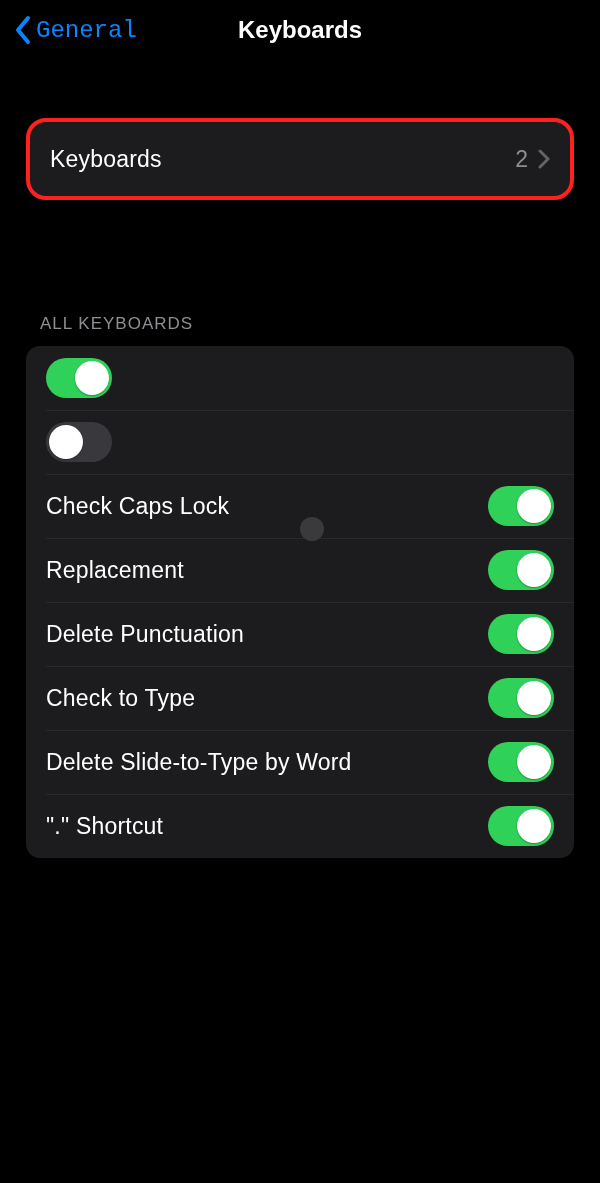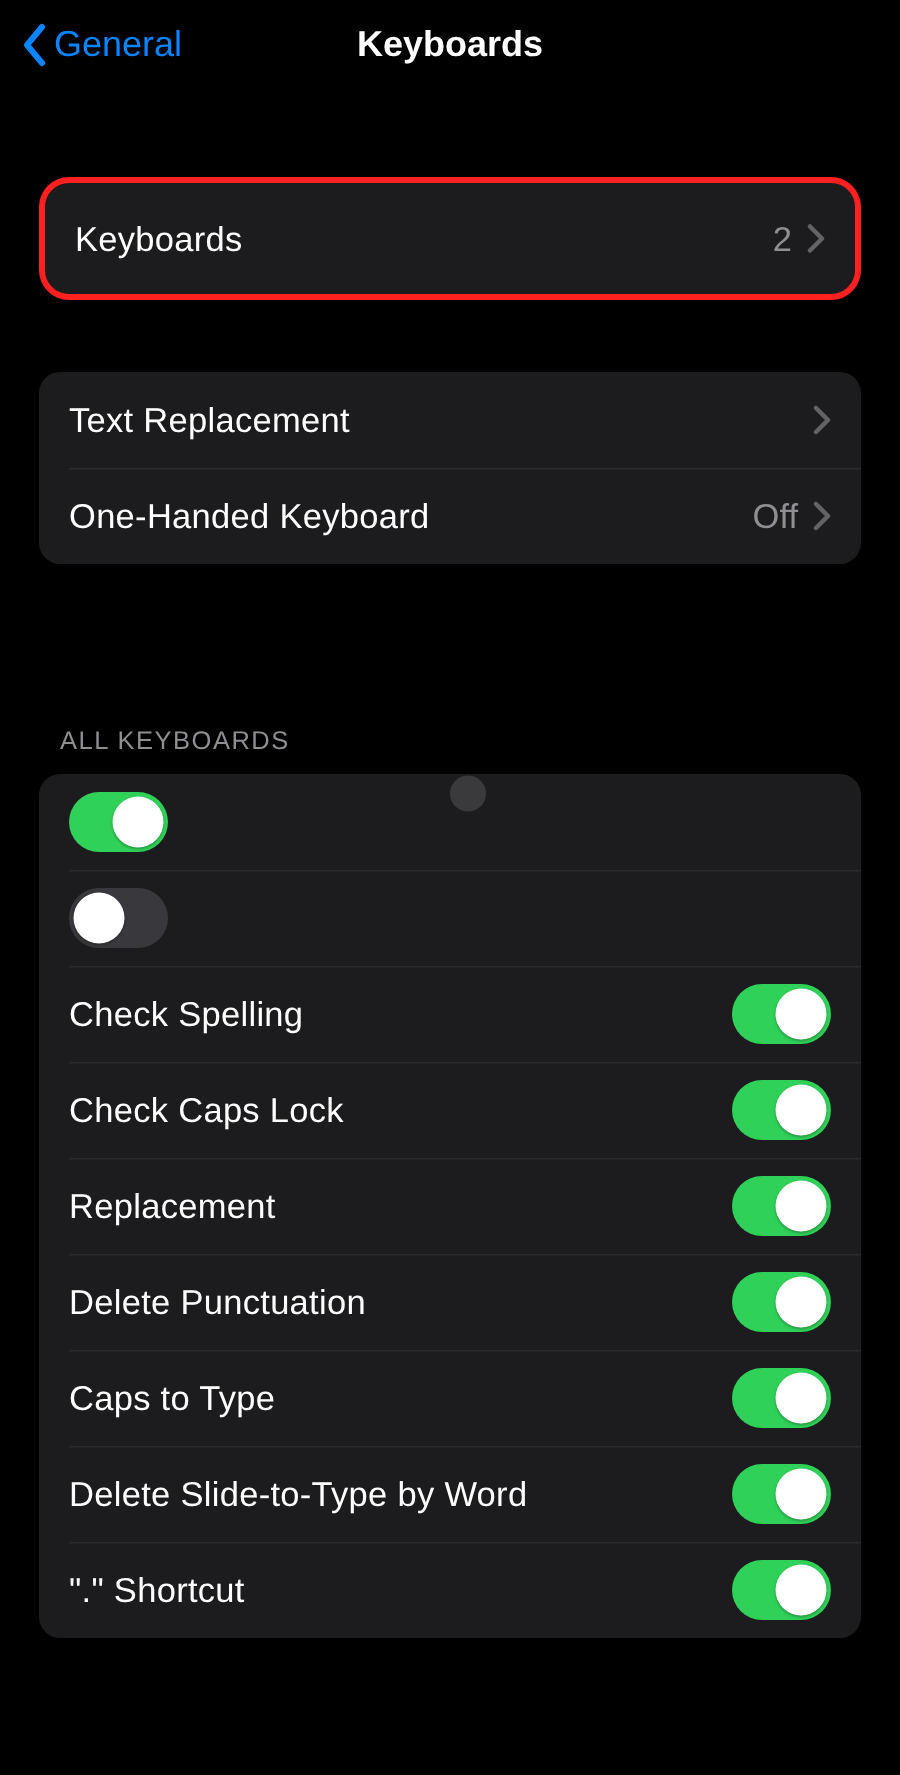--- a/index.html
+++ b/index.html
@@ -19,20 +19,21 @@
     padding: 0 14px;
   }
   .back-btn {
     display: flex;
     align-items: center;
     color: #0a84ff;
     font-size: 24px;
     font-weight: 400;
     gap: 4px;
     cursor: pointer;
+    font-family: Liberation Mono, monospace;
   }
   .back-chevron svg { display:block; }
   .header-title {
     position: absolute;
     left: 50%;
     transform: translateX(-50%);
     font-size: 24px;
     font-weight: 600;
     color: #fff;
   }
@@ -73,21 +74,20 @@
     margin-right: 10px;
   }
   .chevron svg { display:block; }
   .gap-lg { height: 58px; }
   .gap-md { height: 48px; }
   .section-header {
     font-size: 17px;
     color: #8e8e93;
     letter-spacing: 1px;
     padding: 66px 10px 12px 14px;
-    margin-top: 42px;
   }
   .toggle {
     width: 66px;
     height: 40px;
     border-radius: 20px;
     background: #39393d;
     position: relative;
     flex-shrink: 0;
     cursor: pointer;
   }
@@ -138,92 +138,67 @@
       <span class="chevron">
         <svg width="12" height="20" viewBox="0 0 12 20">
             <polyline points="2,2 10,10 2,18" fill="none" stroke="#636366" stroke-width="3" stroke-linecap="round" stroke-linejoin="round"></polyline>
           </svg>
       </span>
     </div>
   </div>
 
   <div class="gap-md"></div>
 
-  <div class="group">
-    <div class="row">
-      <div class="row-label">Text Replacement</div>
-      <span class="chevron">
-        <svg width="12" height="20" viewBox="0 0 12 20">
-            <polyline points="2,2 10,10 2,18" fill="none" stroke="#636366" stroke-width="3" stroke-linecap="round" stroke-linejoin="round"></polyline>
-          </svg>
-      </span>
+
+  <div class="section-header">ALL KEYBOARDS</div>
+
+  <div class="group" id="toggles-group">
+      <div class="row">
+        <div class="toggle on">
+          <div class="knob"></div>
+        </div>
+      </div>
+      <div class="row">
+        <div class="toggle off">
+          <div class="knob"></div>
+        </div>
+      </div>
+      <div class="row">
+        <div class="row-label">Check Caps Lock</div>
+        <div class="toggle on">
+          <div class="knob"></div>
+        </div>
+      </div>
+      <div class="row">
+        <div class="row-label">Replacement</div>
+        <div class="toggle on">
+          <div class="knob"></div>
+        </div>
+      </div>
+      <div class="row">
+        <div class="row-label">Delete Punctuation</div>
+        <div class="toggle on">
+          <div class="knob"></div>
+        </div>
+      </div>
+      <div class="row">
+        <div class="row-label">Check to Type</div>
+        <div class="toggle on">
+          <div class="knob"></div>
+        </div>
+      </div>
+      <div class="row">
+        <div class="row-label">Delete Slide-to-Type by Word</div>
+        <div class="toggle on">
+          <div class="knob"></div>
+        </div>
+      </div>
+      <div class="row">
+        <div class="row-label">"." Shortcut</div>
+        <div class="toggle on">
+          <div class="knob"></div>
+        </div>
+      </div>
     </div>
-    <div class="row">
-      <div class="row-label">One-Handed Keyboard</div>
-      <div class="row-value">Off</div>
-      <span class="chevron">
-        <svg width="12" height="20" viewBox="0 0 12 20">
-            <polyline points="2,2 10,10 2,18" fill="none" stroke="#636366" stroke-width="3" stroke-linecap="round" stroke-linejoin="round"></polyline>
-          </svg>
-      </span>
-    </div>
-  </div>
-
-  <div class="section-header">ALL KEYBOARDS</div>
-
-  <div class="group" id="toggles-group">
-      <div class="row">
-        <div class="toggle on">
-          <div class="knob"></div>
-        </div>
-      </div>
-      <div class="row">
-        <div class="toggle off">
-          <div class="knob"></div>
-        </div>
-      </div>
-      <div class="row">
-        <div class="row-label">Check Spelling</div>
-        <div class="toggle on">
-          <div class="knob"></div>
-        </div>
-      </div>
-      <div class="row">
-        <div class="row-label">Check Caps Lock</div>
-        <div class="toggle on">
-          <div class="knob"></div>
-        </div>
-      </div>
-      <div class="row">
-        <div class="row-label">Replacement</div>
-        <div class="toggle on">
-          <div class="knob"></div>
-        </div>
-      </div>
-      <div class="row">
-        <div class="row-label">Delete Punctuation</div>
-        <div class="toggle on">
-          <div class="knob"></div>
-        </div>
-      </div>
-      <div class="row">
-        <div class="row-label">Caps to Type</div>
-        <div class="toggle on">
-          <div class="knob"></div>
-        </div>
-      </div>
-      <div class="row">
-        <div class="row-label">Delete Slide-to-Type by Word</div>
-        <div class="toggle on">
-          <div class="knob"></div>
-        </div>
-      </div>
-      <div class="row">
-        <div class="row-label">"." Shortcut</div>
-        <div class="toggle on">
-          <div class="knob"></div>
-        </div>
-      </div>
-    </div>
 
 </div>
 
 <div class="dot-cursor"></div>
 
 </body></html>

